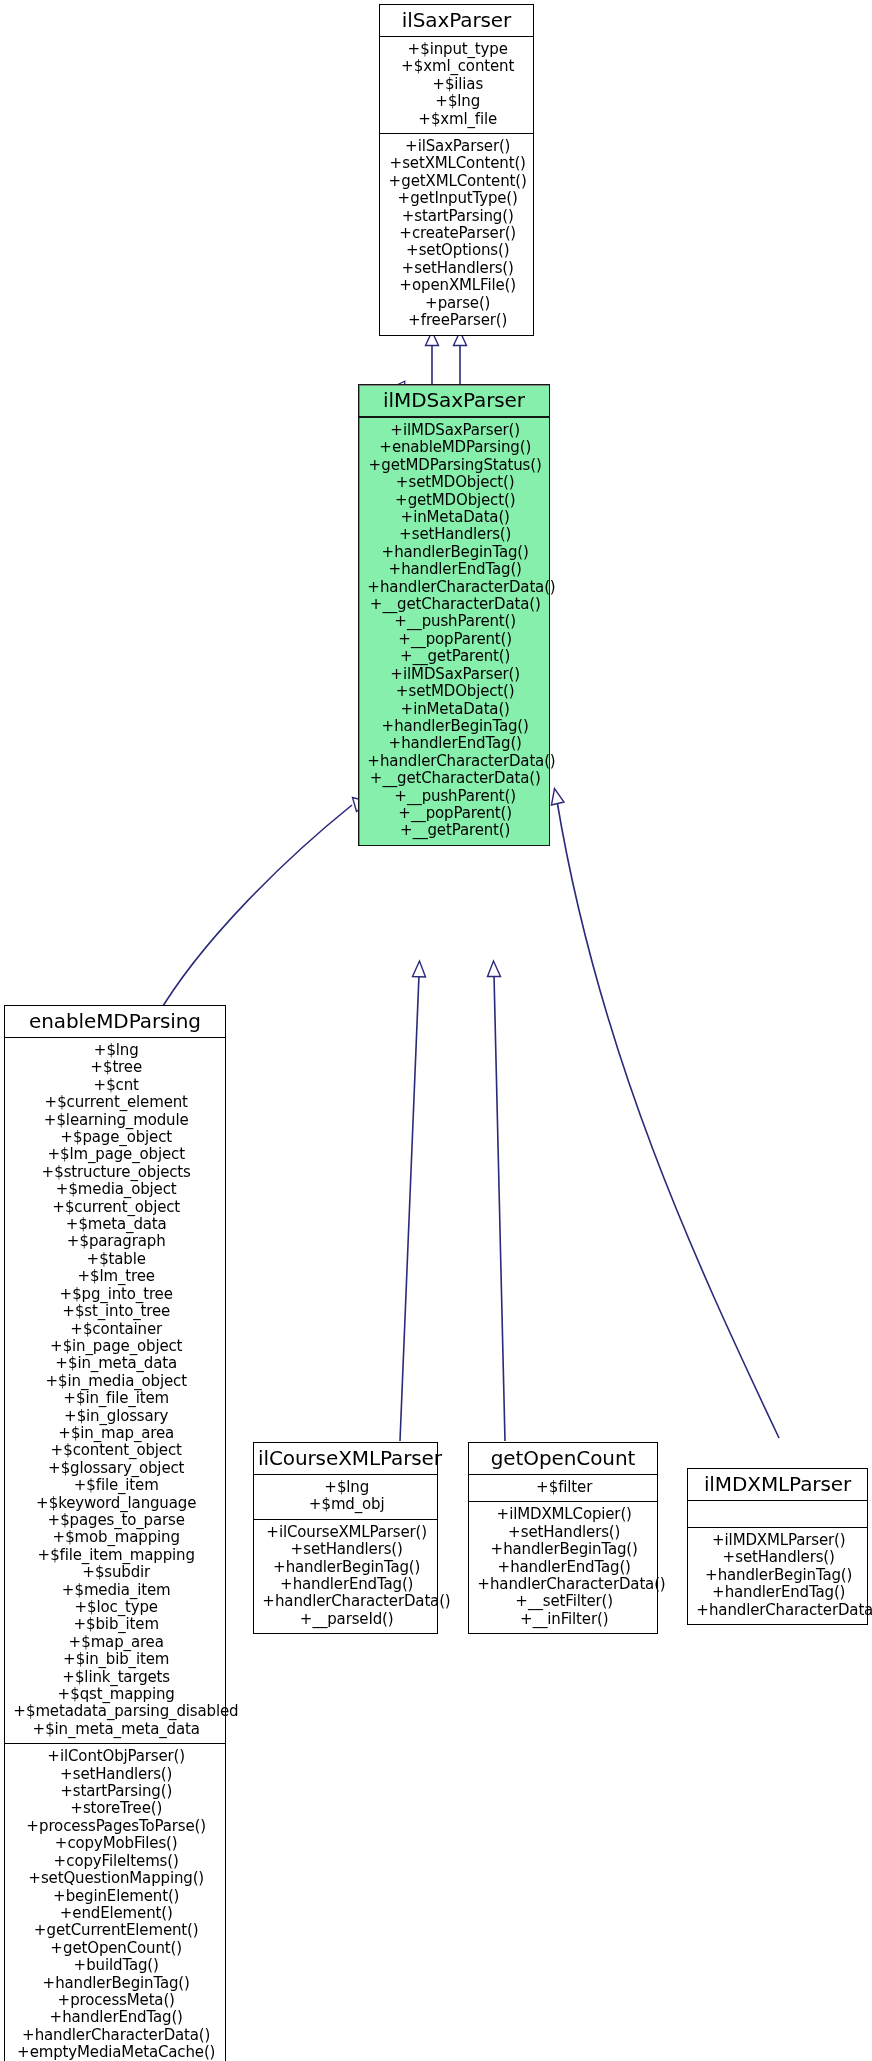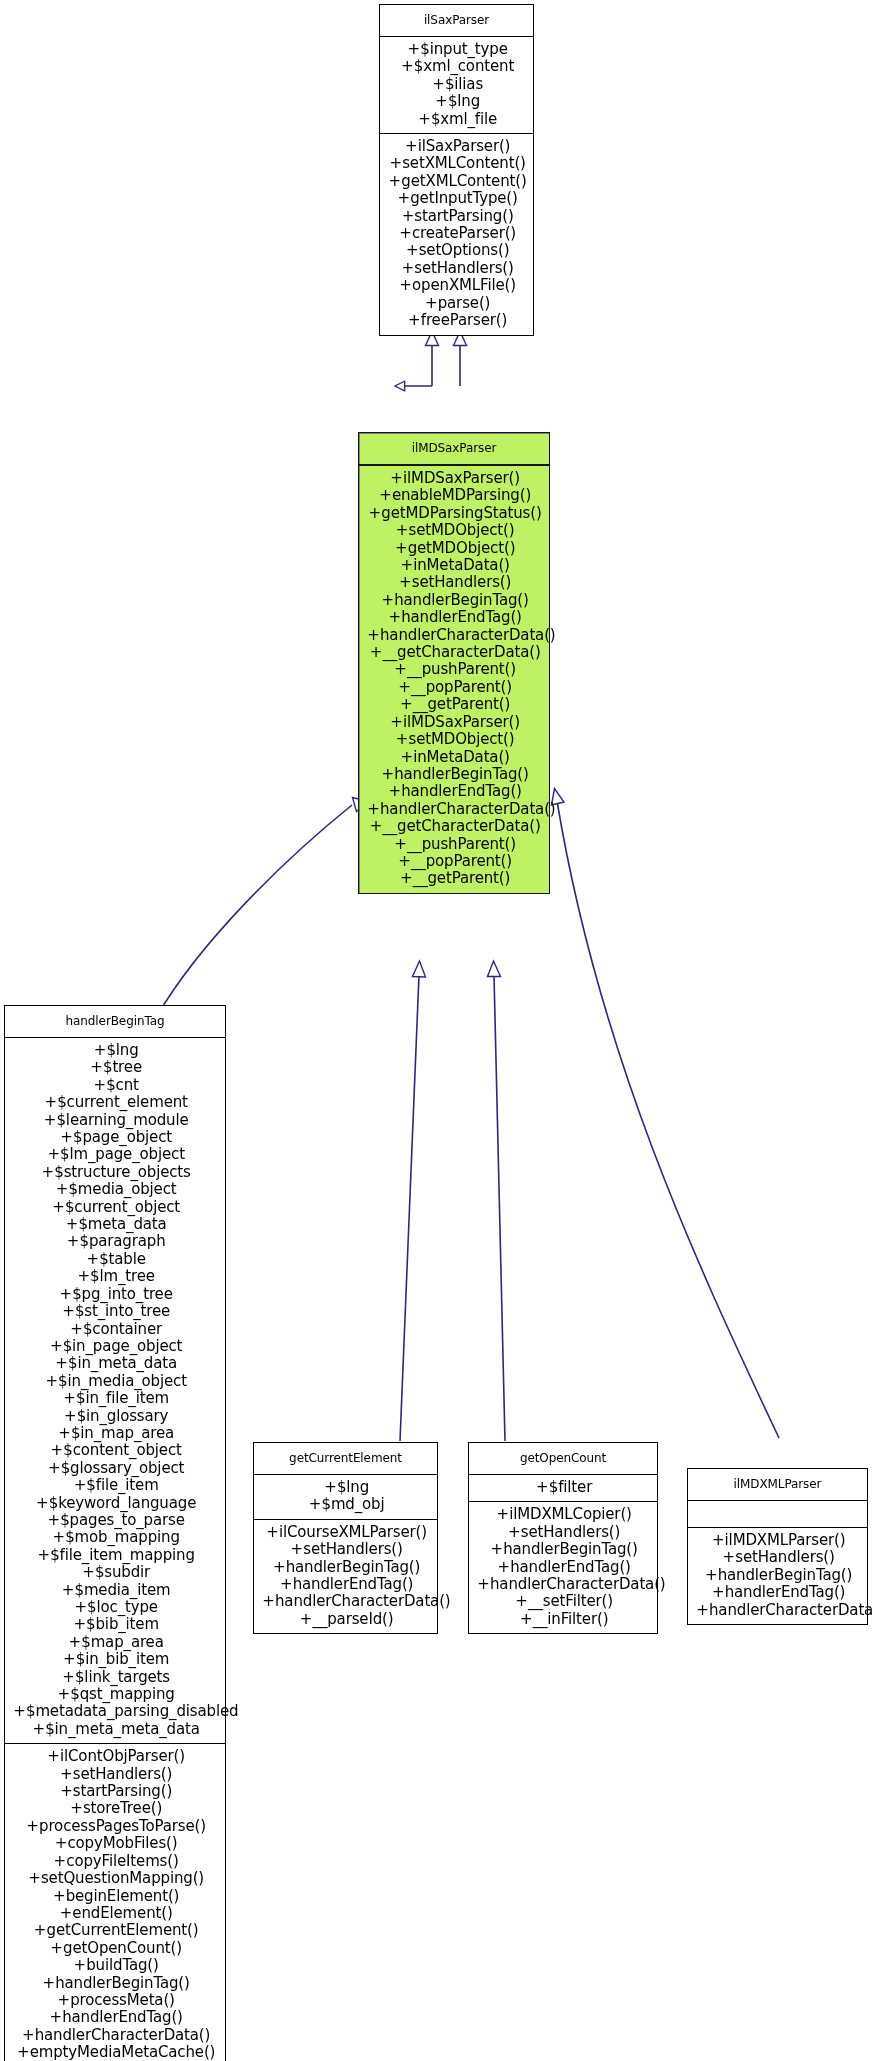--- a/index.html
+++ b/index.html
@@ -12,28 +12,27 @@
   #edges{position:absolute;left:0;top:0;width:872px;height:2061px;pointer-events:none;}
 
   .uml-class{
     position:absolute;
     box-sizing:border-box;
     border:1px solid #000000;
     background:#ffffff;
     z-index:2;
   }
   .uml-class.highlight{
-    background:#bef264;
+    background:#86efac;
     border:1px solid #161616;
     box-shadow:1px 1px 0 #808080 inset;
-    margin-top:48px;
   }
   .cls-title{
     text-align:center;
-    font-size:12px;
+    font-size:20px;
     line-height:20px;
     padding:5px 4px 6px 4px;
     color:#000000;
     white-space:nowrap;
     letter-spacing:-0.1px;
   }
   .cls-sep{
     height:0;
     border-top:1px solid #000000;
   }
@@ -141,21 +140,21 @@
         <div class="member"><span class="vis">+</span>handlerEndTag()</div>
         <div class="member"><span class="vis">+</span>handlerCharacterData()</div>
         <div class="member"><span class="vis">+</span>__getCharacterData()</div>
         <div class="member"><span class="vis">+</span>__pushParent()</div>
         <div class="member"><span class="vis">+</span>__popParent()</div>
         <div class="member"><span class="vis">+</span>__getParent()</div>
       </div>
   </div>
 
   <div class="uml-class" style="left:4px;top:1005px;width:222px;">
-    <div class="cls-title">handlerBeginTag</div>
+    <div class="cls-title">enableMDParsing</div>
     <div class="cls-sep"></div>
     <div class="cls-section">
         <div class="member"><span class="vis">+</span>$lng</div>
         <div class="member"><span class="vis">+</span>$tree</div>
         <div class="member"><span class="vis">+</span>$cnt</div>
         <div class="member"><span class="vis">+</span>$current_element</div>
         <div class="member"><span class="vis">+</span>$learning_module</div>
         <div class="member"><span class="vis">+</span>$page_object</div>
         <div class="member"><span class="vis">+</span>$lm_page_object</div>
         <div class="member"><span class="vis">+</span>$structure_objects</div>
@@ -209,21 +208,21 @@
         <div class="member"><span class="vis">+</span>buildTag()</div>
         <div class="member"><span class="vis">+</span>handlerBeginTag()</div>
         <div class="member"><span class="vis">+</span>processMeta()</div>
         <div class="member"><span class="vis">+</span>handlerEndTag()</div>
         <div class="member"><span class="vis">+</span>handlerCharacterData()</div>
         <div class="member"><span class="vis">+</span>emptyMediaMetaCache()</div>
       </div>
   </div>
 
   <div class="uml-class" style="left:253px;top:1442px;width:185px;">
-    <div class="cls-title">getCurrentElement</div>
+    <div class="cls-title">ilCourseXMLParser</div>
     <div class="cls-sep"></div>
     <div class="cls-section">
         <div class="member"><span class="vis">+</span>$lng</div>
         <div class="member"><span class="vis">+</span>$md_obj</div>
       </div>
     <div class="cls-sep"></div>
     <div class="cls-section">
         <div class="member"><span class="vis">+</span>ilCourseXMLParser()</div>
         <div class="member"><span class="vis">+</span>setHandlers()</div>
         <div class="member"><span class="vis">+</span>handlerBeginTag()</div>

